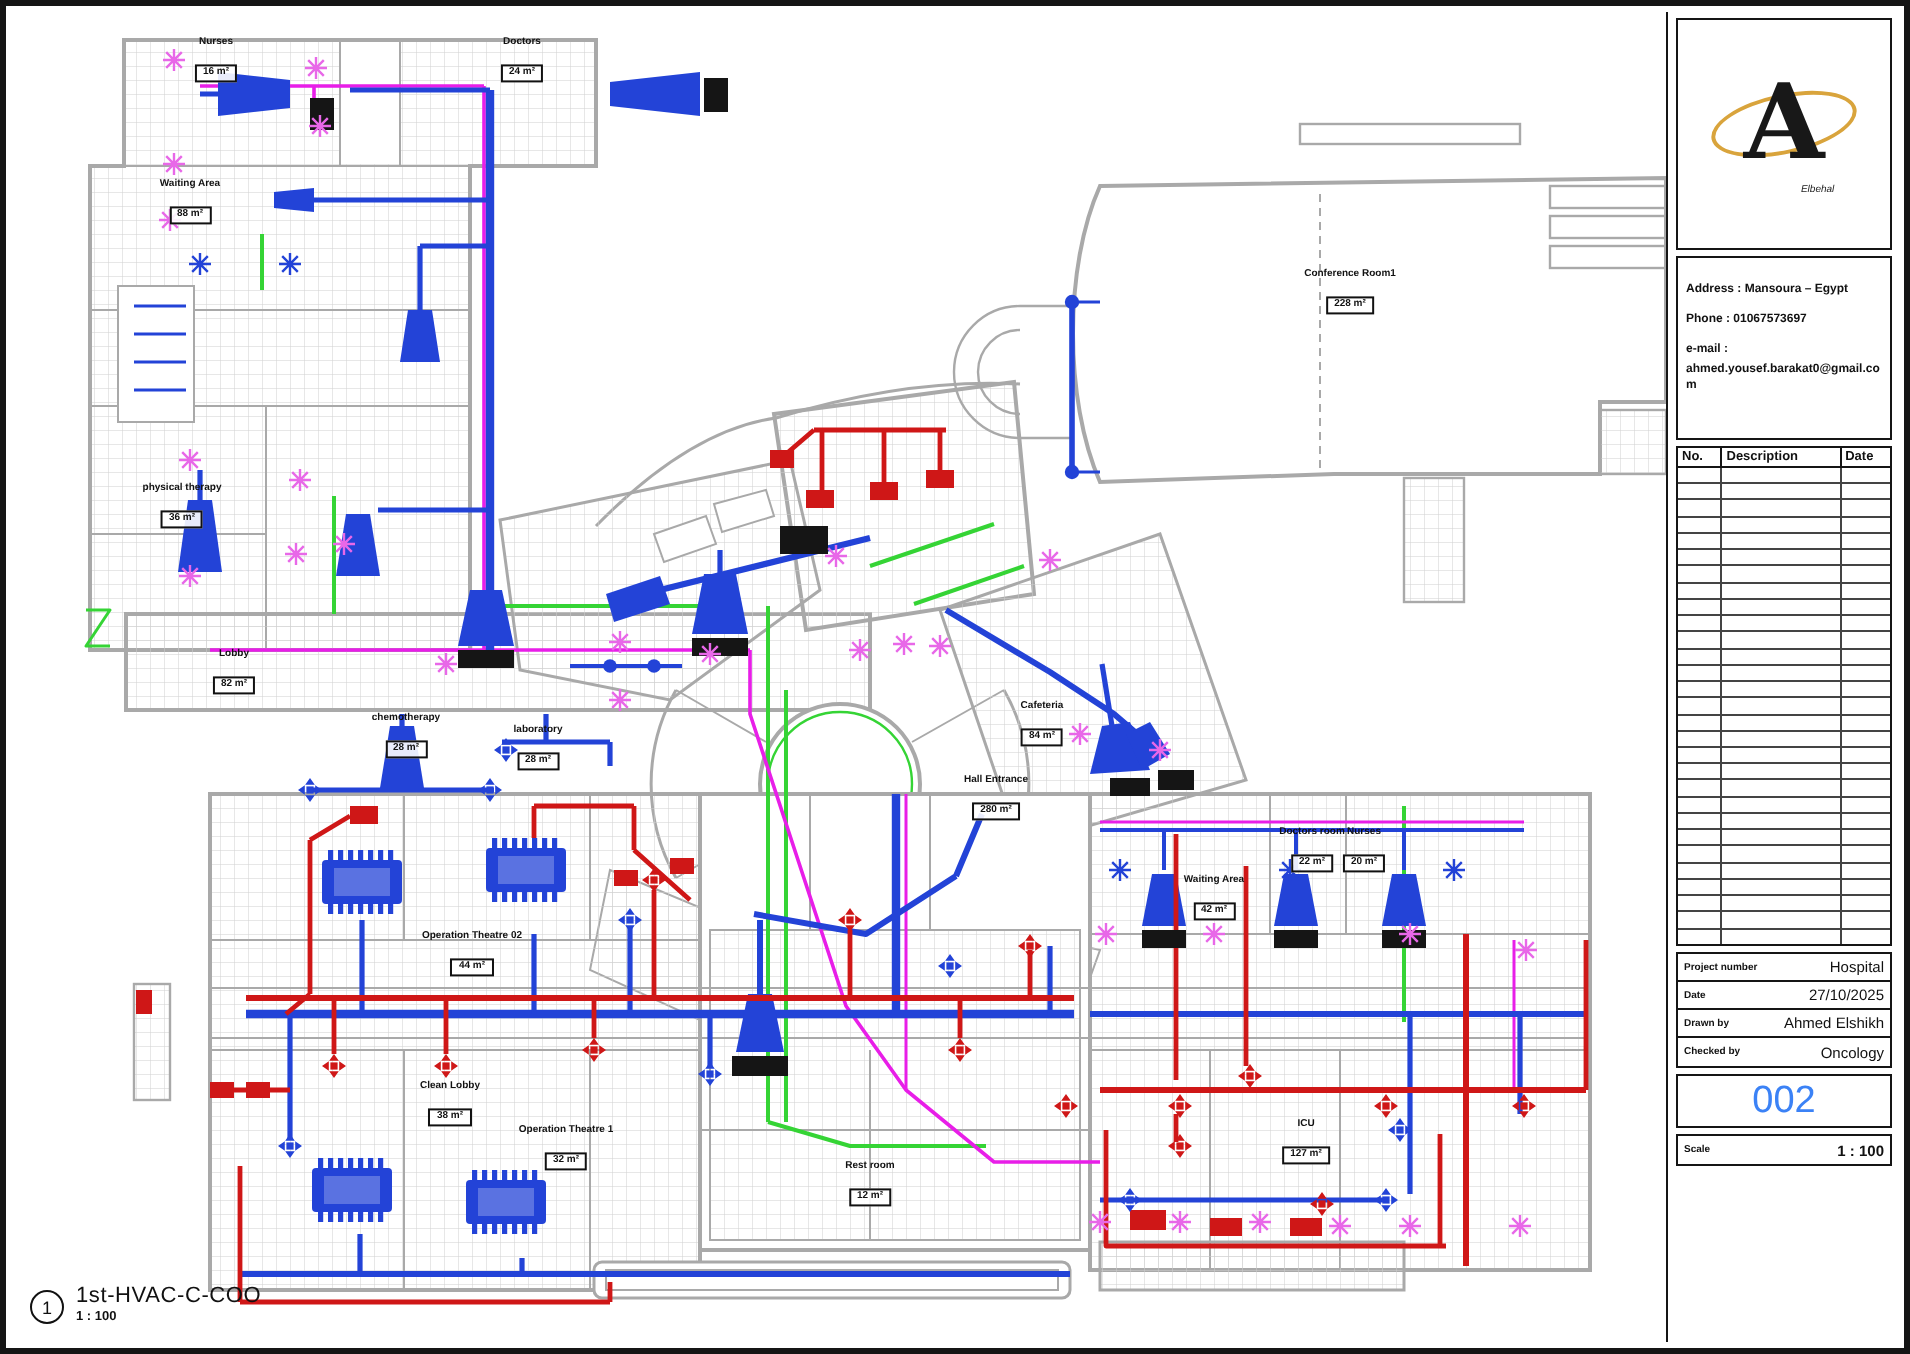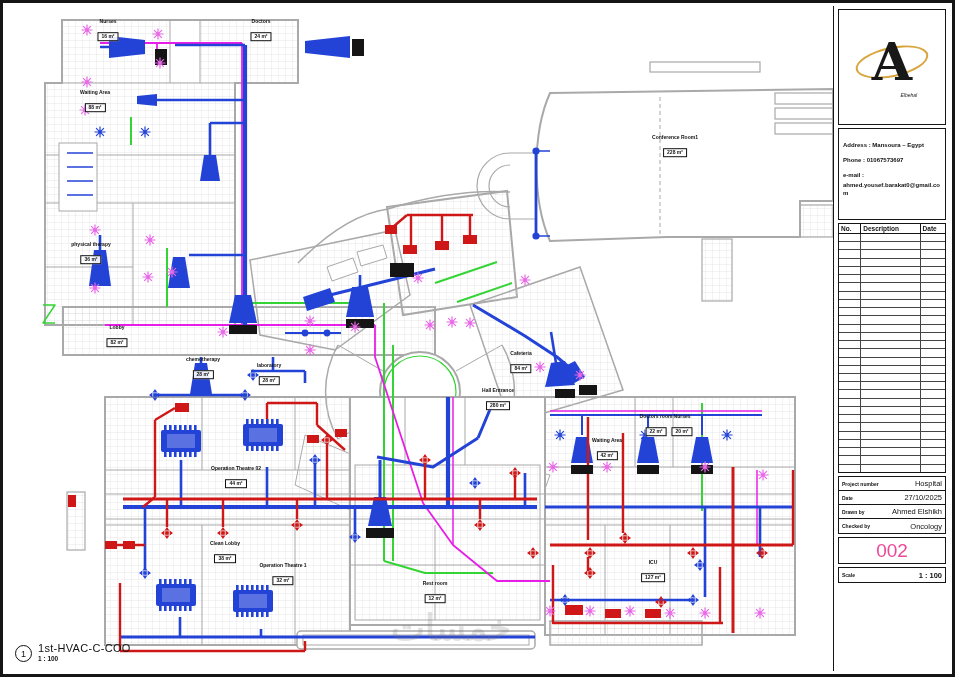--- a/index.html
+++ b/index.html
@@ -48,21 +48,21 @@
   .tb-project{height:42px;display:flex;align-items:center;justify-content:center;
               font-size:8px;color:#111;text-align:center}
   .tb-title{height:34px;display:flex;align-items:center;justify-content:center;
             font-size:9px;color:#111;letter-spacing:.3px}
   .tb-fields{border:1.2px solid #151515;margin-bottom:3px}
   .f-row{display:flex;align-items:center;justify-content:space-between;height:14px;
          border-bottom:1px solid #151515;padding:0 3px}
   .f-row:last-child{border-bottom:none}
   .f-label{font-size:5px;font-weight:bold;color:#111}
   .f-value{font-size:7.5px;color:#111}
-  .tb-number{height:27px;display:flex;align-items:center;justify-content:center;font-size:19px;color:#ec4899}
+  .tb-number{height:27px;display:flex;align-items:center;justify-content:center;font-size:19px;color:#3b82f6}
   .tb-scale{height:16px;display:flex;align-items:center;justify-content:space-between;padding:0 3px}
   .tb-scale .f-value{font-weight:bold}
   .tb-spacer{flex:1}
 </style>
 </head>
 <body>
 
 <div class="sheet">
 
   <div class="plan-wrap">
@@ -357,21 +357,20 @@
         <div class="room-label" style="left: 220px; top: 546px;"><div class="rl-name">Clean Lobby</div><div class="rl-area">38 m²</div></div>
         <div class="room-label" style="left: 278px; top: 568px;"><div class="rl-name">Operation Theatre 1</div><div class="rl-area">32 m²</div></div>
         <div class="room-label" style="left: 430px; top: 586px;"><div class="rl-name">Rest room</div><div class="rl-area">12 m²</div></div>
         <div class="room-label" style="left: 602px; top: 443px;"><div class="rl-name">Waiting Area</div><div class="rl-area">42 m²</div></div>
         <div class="room-label" style="left: 651px; top: 419px;"><div class="rl-name">Doctors room</div><div class="rl-area">22 m²</div></div>
         <div class="room-label" style="left: 677px; top: 419px;"><div class="rl-name">Nurses</div><div class="rl-area">20 m²</div></div>
         <div class="room-label" style="left: 648px; top: 565px;"><div class="rl-name">ICU</div><div class="rl-area">127 m²</div></div>
       </div>
   </div>
 
-  <div class="watermark">خمسات</div>
 
   <div class="view-marker">
     <div class="vm-circle">1</div>
     <div>
       <div class="vm-title">1st-HVAC-C-COO</div>
       <div class="vm-scale">1 : 100</div>
     </div>
   </div>
 
   <aside class="tb">

